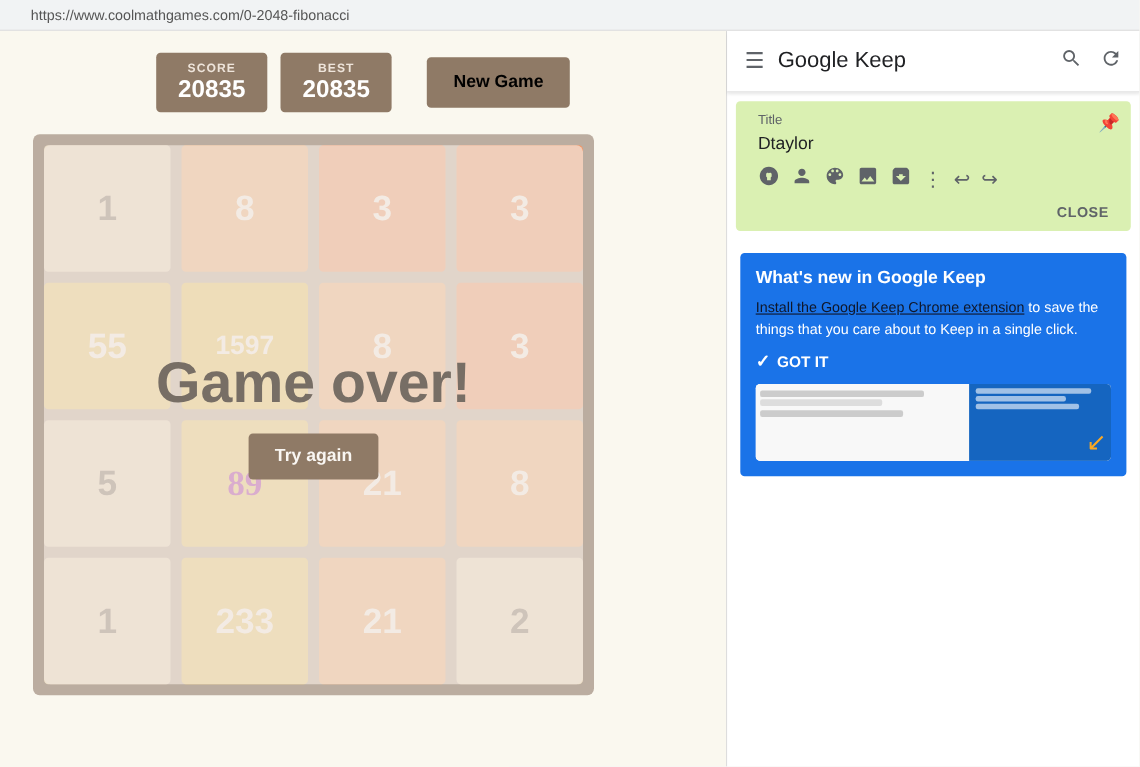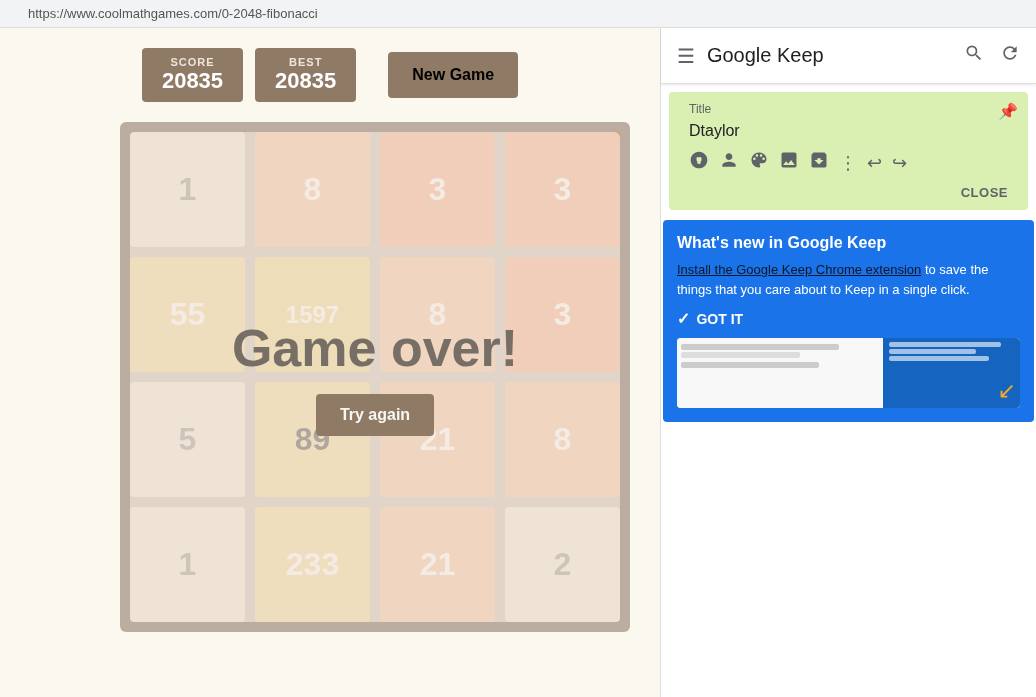--- a/index.html
+++ b/index.html
@@ -33,21 +33,21 @@
       overflow: hidden;
     }
 
     
     .game-panel {
       width: 660px;
       background: #faf8ef;
       padding: 20px 30px;
       display: flex;
       flex-direction: column;
-      align-items: flex-end;
+      align-items: flex-start;
       position: relative;
     }
 
     .game-header {
       display: flex;
       align-items: center;
       gap: 12px;
       margin-bottom: 20px;
       width: 100%;
       justify-content: center;
@@ -105,21 +105,21 @@
       align-items: center;
       justify-content: center;
       font-size: 32px;
       font-weight: bold;
     }
     .tile-1 { background: #ede0c8; color: #776e65; }
     .tile-3 { background: #f59563; color: #fff; }
     .tile-8 { background: #f2b179; color: #fff; }
     .tile-21 { background: #f2b179; color: #fff; }
     .tile-55 { background: #edcf72; color: #fff; }
-    .tile-89 { background: #edcf72; color: #000000; }
+    .tile-89 { background: #edcf72; color: #a21caf; font-family: Liberation Serif, serif; }
     .tile-233 { background: #edcf72; color: #fff; }
     .tile-1597 { background: #edcc61; color: #fff; font-size: 24px; }
 
     
     .game-over-overlay {
       position: absolute;
       top: 10px;
       left: 10px;
       right: 10px;
       bottom: 10px;
@@ -243,21 +243,21 @@
       font-size: 13px;
       font-weight: 700;
       cursor: pointer;
       letter-spacing: 0.5px;
       padding-top: 4px;
     }
 
     
     .whats-new-card {
       background: #1a73e8;
-      margin: 2px;
+      margin: 12px;
       border-radius: 4px;
       padding: 14px;
       color: #fff;
     }
 
     .whats-new-card .card-title {
       font-size: 16px;
       font-weight: 600;
       margin-bottom: 8px;
     }

